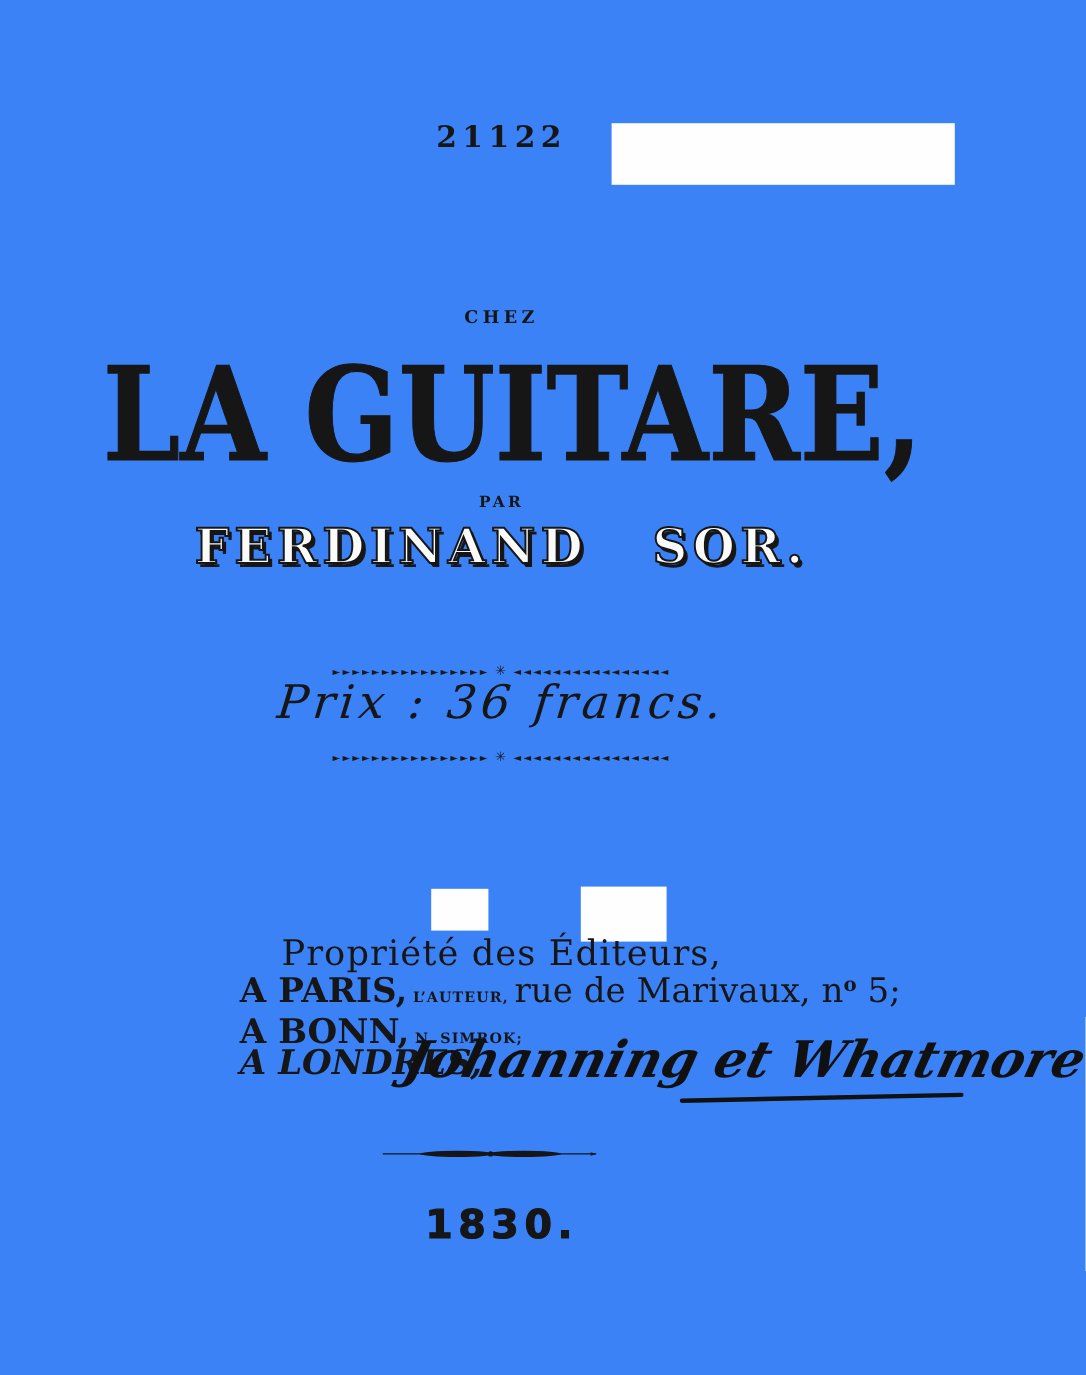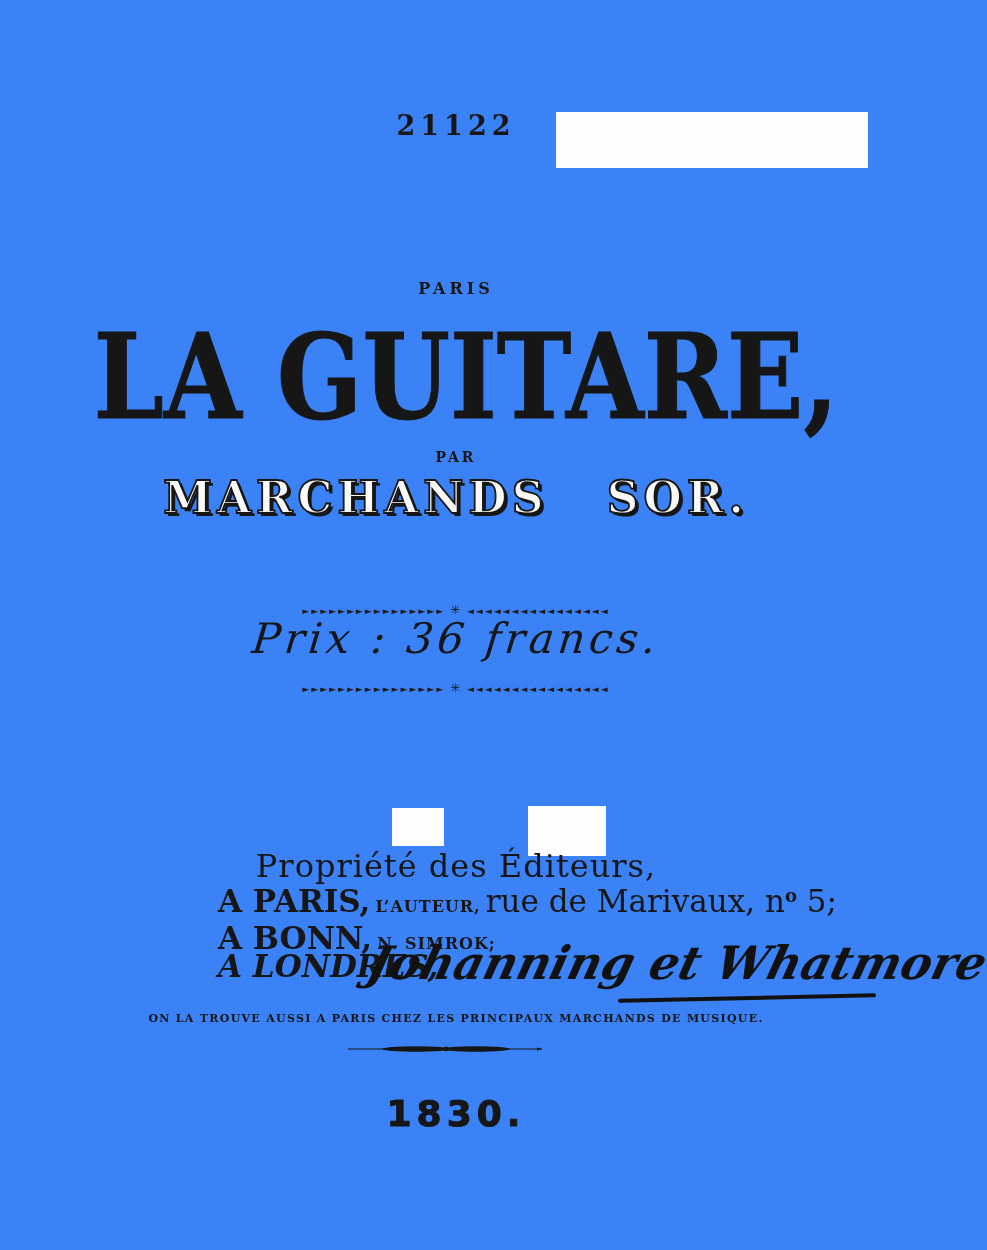--- a/index.html
+++ b/index.html
@@ -102,21 +102,21 @@
     left: 185px;
     line-height: 1;
     white-space: nowrap;
   }
   .addr .city {
     font-size: 31px;
     font-weight: bold;
     margin-left: 33px;
   }
   .addr .agent {
-    font-size: 16px;
+    font-size: 13px;
     font-weight: bold;
     letter-spacing: 1px;
   }
   .addr .street {
     font-size: 31px;
     font-weight: normal;
   }
   .addr .sup {
     font-size: 18px;
     font-weight: bold;
@@ -174,27 +174,27 @@
 
 <div class="page">
 
   <div class="patch" style="left:556px;top:112px;width:312px;height:56px;"></div>
   <div class="patch" style="left:528px;top:806px;width:78px;height:50px;"></div>
   <div class="patch" style="left:392px;top:808px;width:52px;height:38px;"></div>
 
   <div class="c plate">21122</div>
 
 
-  <div class="c pour">PARIS</div>
+  <div class="c pour">CHEZ</div>
 
   <div class="c main-title">LA GUITARE,</div>
 
   <div class="c par">PAR</div>
 
-  <div class="c author">MARCHANDS SOR.</div>
+  <div class="c author">FERDINAND SOR.</div>
 
   <div class="c price-rule top"><span>►►►►►►►►►►►►►►►►</span> <span class="star">✳</span> <span>◄◄◄◄◄◄◄◄◄◄◄◄◄◄◄◄</span></div>
 
   <div class="c prix">Prix : 36 francs.</div>
 
   <div class="c price-rule bottom"><span>►►►►►►►►►►►►►►►►</span> <span class="star">✳</span> <span>◄◄◄◄◄◄◄◄◄◄◄◄◄◄◄◄</span></div>
 
   <div class="c copyright">Propriété des Éditeurs,</div>
 
   <div class="addr addr-paris">
@@ -208,21 +208,20 @@
     <span class="agent">N. SIMROK;</span>
   </div>
 
   <div class="addr addr-london">
     <span class="city">A LONDRES,</span>
   </div>
 
   <div class="signature">Johanning et Whatmore</div>
   <div class="sig-underline"></div>
 
-  <div class="c footnote">ON LA TROUVE AUSSI A PARIS CHEZ LES PRINCIPAUX MARCHANDS DE MUSIQUE.</div>
 
   <svg class="divider" viewBox="0 0 200 12">
     <line x1="2" y1="6" x2="196" y2="6" stroke="#161616" stroke-width="1.2"></line>
     <ellipse cx="70" cy="6" rx="34" ry="2.8" fill="#161616"></ellipse>
     <circle cx="100" cy="6" r="2.4" fill="#161616"></circle>
     <ellipse cx="130" cy="6" rx="34" ry="2.8" fill="#161616"></ellipse>
     <polygon points="196,6 191,4.4 191,7.6" fill="#161616"></polygon>
   </svg>
 
   <div class="c year">1830.</div>

